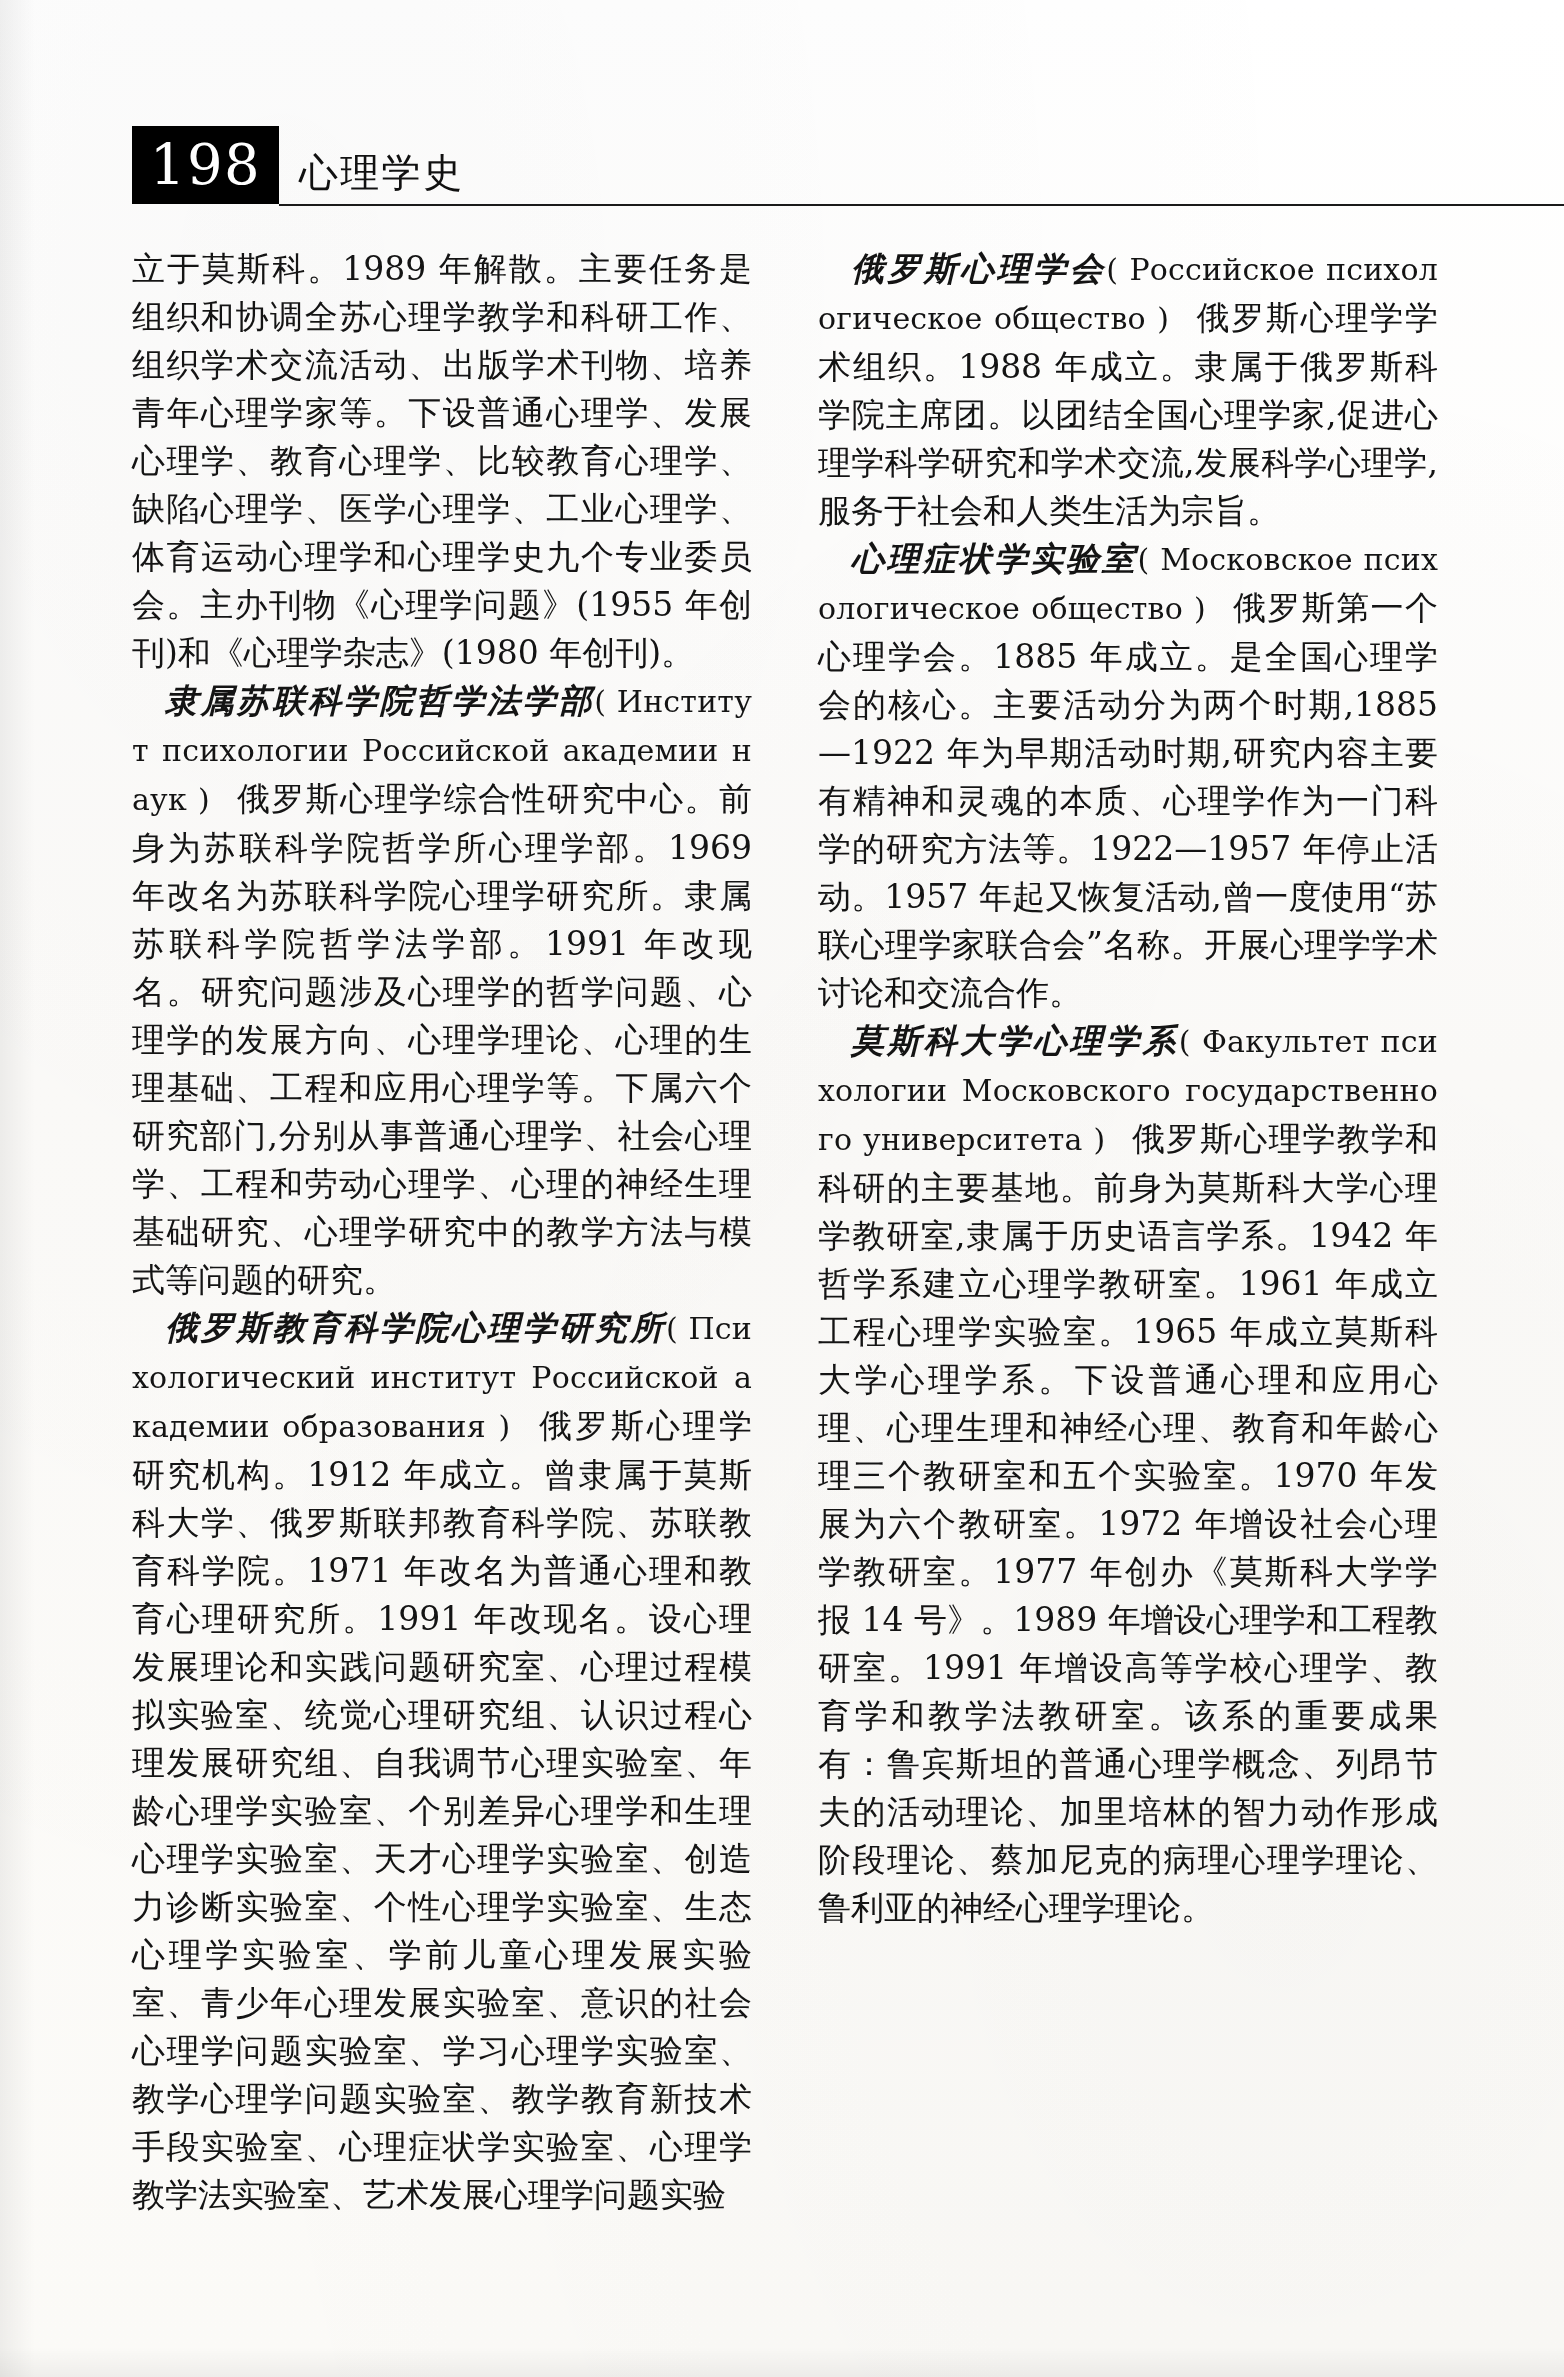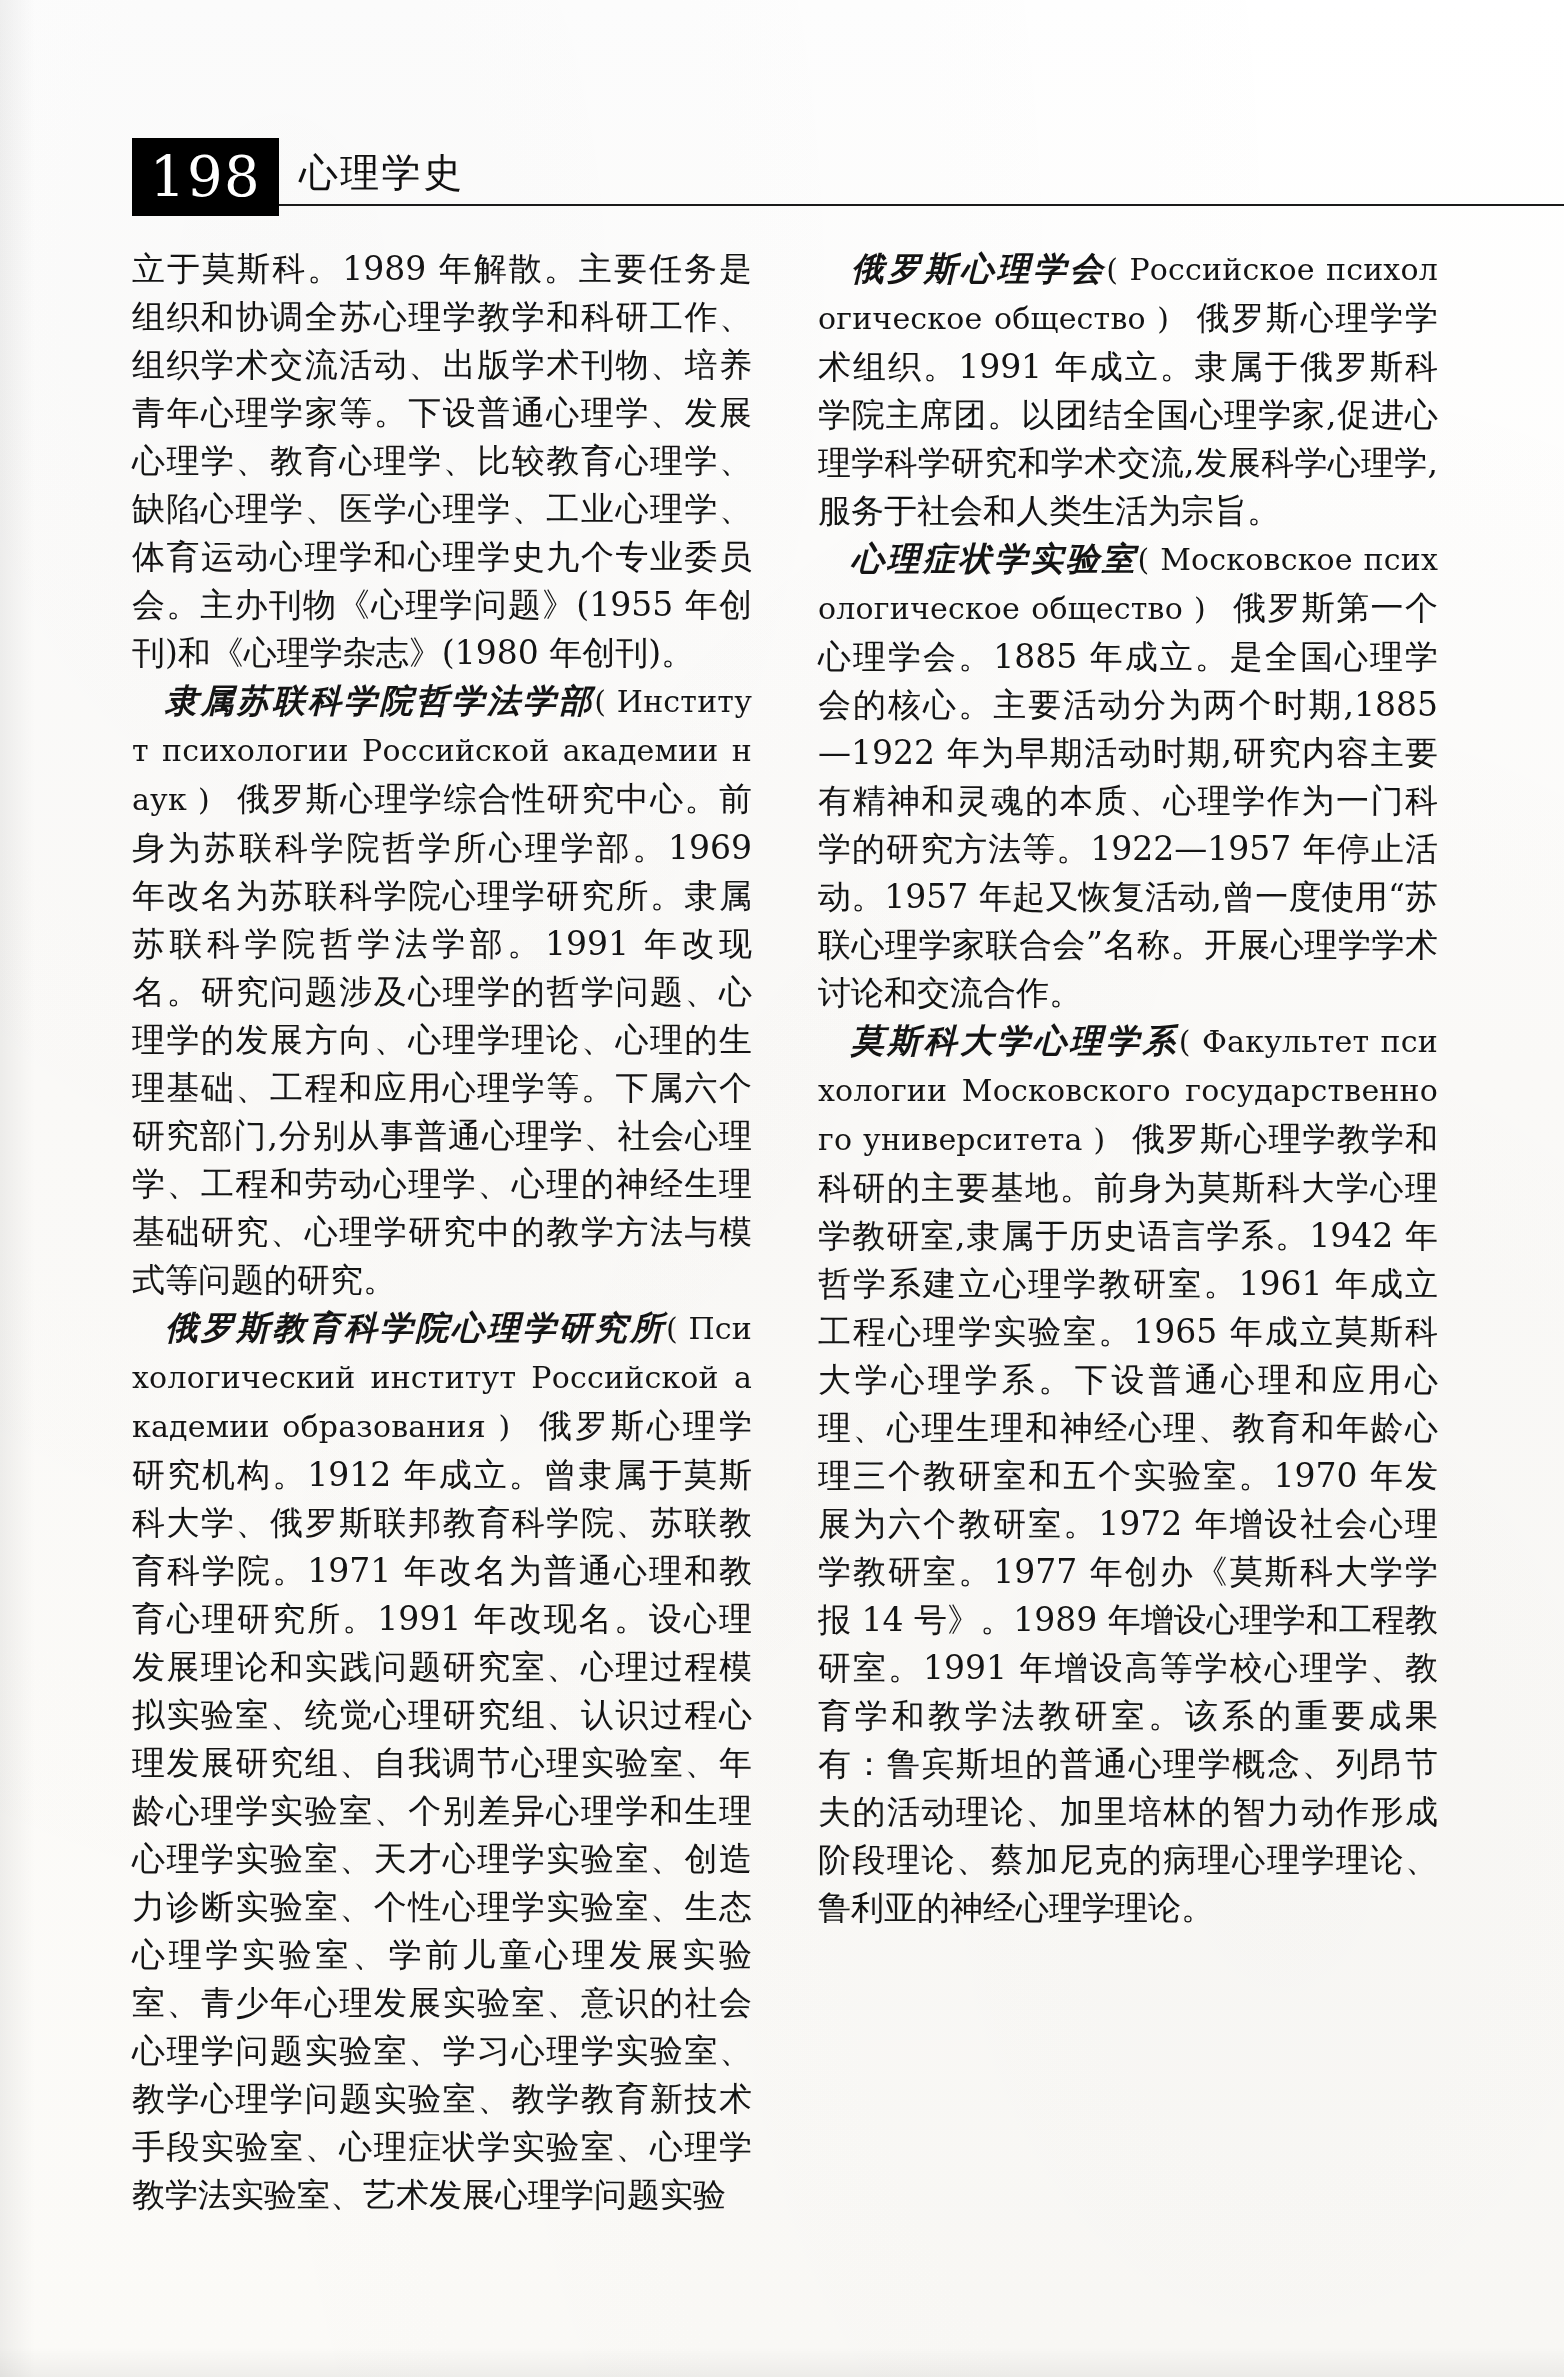--- a/index.html
+++ b/index.html
@@ -32,21 +32,21 @@
   .header {
     position: absolute;
     left: 132px;
     top: 126px;
     width: 1307px;
     height: 89px;
   }
   .page-number-box {
     position: absolute;
     left: 0;
-    top: 12px;
+    top: 0;
     width: 147px;
     height: 78px;
     background: #000000;
     display: flex;
     align-items: center;
     justify-content: center;
   }
   .page-number {
     color: #ffffff;
     font-size: 56px;
@@ -154,19 +154,19 @@
     <div class="header-rule"></div>
   </div>
 
   <div class="columns">
     <div class="column" id="col-left">
         <p class="para cont"><span>立于莫斯科。1989 年解散。主要任务是组织和协调全苏心理学教学和科研工作、组织学术交流活动、出版学术刊物、培养青年心理学家等。下设普通心理学、发展心理学、教育心理学、比较教育心理学、缺陷心理学、医学心理学、工业心理学、体育运动心理学和心理学史九个专业委员会。主办刊物《心理学问题》(1955 年创刊)和《心理学杂志》(1980 年创刊)。</span></p>
         <p class="para indent"><span class="headword">隶属苏联科学院哲学法学部</span><span class="ru">( Институт психологии Российской академии наук )</span><span class="gap"></span><span>俄罗斯心理学综合性研究中心。前身为苏联科学院哲学所心理学部。1969 年改名为苏联科学院心理学研究所。隶属苏联科学院哲学法学部。1991 年改现名。研究问题涉及心理学的哲学问题、心理学的发展方向、心理学理论、心理的生理基础、工程和应用心理学等。下属六个研究部门,分别从事普通心理学、社会心理学、工程和劳动心理学、心理的神经生理基础研究、心理学研究中的教学方法与模式等问题的研究。</span></p>
         <p class="para indent"><span class="headword">俄罗斯教育科学院心理学研究所</span><span class="ru">( Психологический институт Российской академии образования )</span><span class="gap"></span><span>俄罗斯心理学研究机构。1912 年成立。曾隶属于莫斯科大学、俄罗斯联邦教育科学院、苏联教育科学院。1971 年改名为普通心理和教育心理研究所。1991 年改现名。设心理发展理论和实践问题研究室、心理过程模拟实验室、统觉心理研究组、认识过程心理发展研究组、自我调节心理实验室、年龄心理学实验室、个别差异心理学和生理心理学实验室、天才心理学实验室、创造力诊断实验室、个性心理学实验室、生态心理学实验室、学前儿童心理发展实验室、青少年心理发展实验室、意识的社会心理学问题实验室、学习心理学实验室、教学心理学问题实验室、教学教育新技术手段实验室、心理症状学实验室、心理学教学法实验室、艺术发展心理学问题实验</span></p>
       </div>
     <div class="column" id="col-right">
-        <p class="para indent"><span class="headword">俄罗斯心理学会</span><span class="ru">( Российское психологическое общество )</span><span class="gap"></span><span>俄罗斯心理学学术组织。1991 年成立。隶属于俄罗斯科学院主席团。以团结全国心理学家,促进心理学科学研究和学术交流,发展科学心理学,服务于社会和人类生活为宗旨。</span></p>
+        <p class="para indent"><span class="headword">俄罗斯心理学会</span><span class="ru">( Российское психологическое общество )</span><span class="gap"></span><span>俄罗斯心理学学术组织。1988 年成立。隶属于俄罗斯科学院主席团。以团结全国心理学家,促进心理学科学研究和学术交流,发展科学心理学,服务于社会和人类生活为宗旨。</span></p>
         <p class="para indent"><span class="headword">心理症状学实验室</span><span class="ru">( Московское психологическое общество )</span><span class="gap"></span><span>俄罗斯第一个心理学会。1885 年成立。是全国心理学会的核心。主要活动分为两个时期,1885—1922 年为早期活动时期,研究内容主要有精神和灵魂的本质、心理学作为一门科学的研究方法等。1922—1957 年停止活动。1957 年起又恢复活动,曾一度使用“苏联心理学家联合会”名称。开展心理学学术讨论和交流合作。</span></p>
         <p class="para indent"><span class="headword">莫斯科大学心理学系</span><span class="ru">( Факультет психологии Московского государственного университета )</span><span class="gap"></span><span>俄罗斯心理学教学和科研的主要基地。前身为莫斯科大学心理学教研室,隶属于历史语言学系。1942 年哲学系建立心理学教研室。1961 年成立工程心理学实验室。1965 年成立莫斯科大学心理学系。下设普通心理和应用心理、心理生理和神经心理、教育和年龄心理三个教研室和五个实验室。1970 年发展为六个教研室。1972 年增设社会心理学教研室。1977 年创办《莫斯科大学学报 14 号》。1989 年增设心理学和工程教研室。1991 年增设高等学校心理学、教育学和教学法教研室。该系的重要成果有：鲁宾斯坦的普通心理学概念、列昂节夫的活动理论、加里培林的智力动作形成阶段理论、蔡加尼克的病理心理学理论、鲁利亚的神经心理学理论。</span></p>
       </div>
   </div>
 </div>
 
 
 </body></html>

